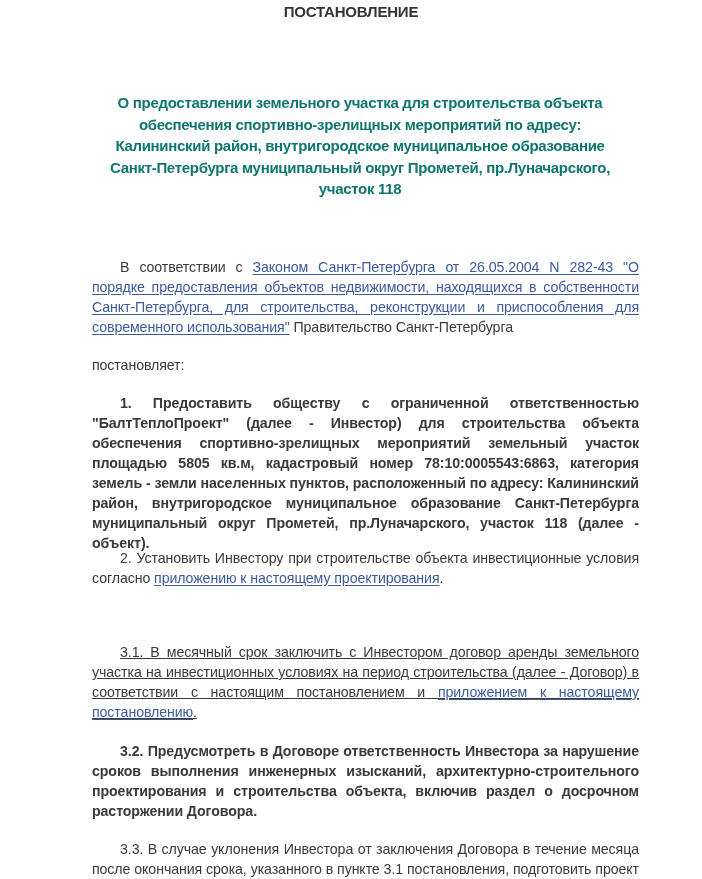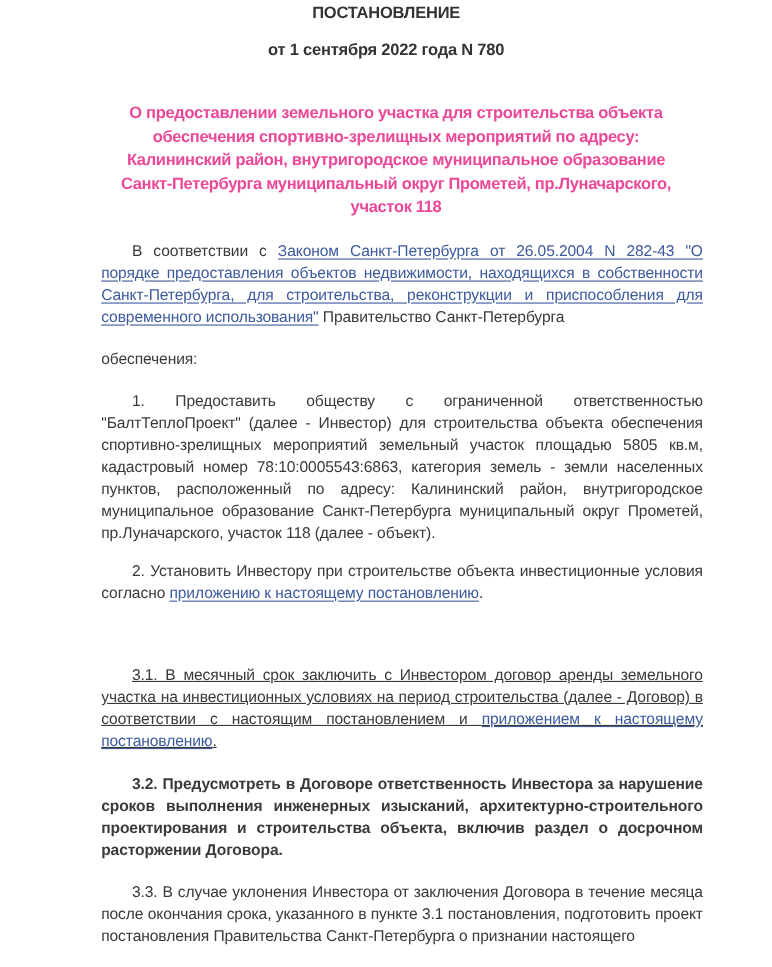--- a/index.html
+++ b/index.html
@@ -37,72 +37,72 @@
     .heading {
       position: absolute;
       left: 95px;
       width: 530px;
       top: 92px;
       text-align: center;
       font-weight: bold;
       font-size: 15px;
       line-height: 21.5px;
       letter-spacing: -0.3px;
-      color: #ec4899;
+      color: #0f766e;
     }
     .para {
       position: absolute;
       left: 92px;
       width: 547px;
       font-size: 14.2px;
       line-height: 20px;
       text-align: justify;
       letter-spacing: -0.1px;
       color: #3a3a3a;
+      margin-top: 38px;
     }
     .para .indent {
       display: inline-block;
       width: 28px;
     }
     a.link {
       color: #3d5a9e;
       text-decoration: underline;
       text-underline-offset: 2px;
     }
     .p-intro { top: 219px; }
     .p-decree { top: 317px; }
-    .p1 { top: 355px; }
+    .p1 { top: 355px; font-weight: bold; }
     .p2 { top: 510px; }
     .p3 { top: 569px; }
     .p31 { top: 604px; text-decoration: underline; }
     .p32 { top: 703px; font-weight: bold; }
     .p33 { top: 801px; }
   </style>
 </head>
 <body>
 
 <div class="page">
 
   <div class="title t1">ПОСТАНОВЛЕНИЕ</div>
-  <div class="title t2">от 1 сентября 2022 года N 780</div>
 
   <div class="heading">О предоставлении земельного участка для строительства объекта обеспечения спортивно-зрелищных мероприятий по адресу: Калининский район, внутригородское муниципальное образование Санкт-Петербурга муниципальный округ Прометей, пр.Луначарского, участок 118</div>
 
   <div class="para p-intro">
     <span class="indent"></span><span>В соответствии с </span><a class="link" href="#">Законом Санкт-Петербурга от 26.05.2004 N 282-43 "О порядке предоставления объектов недвижимости, находящихся в собственности Санкт-Петербурга, для строительства, реконструкции и приспособления для современного использования"</a><span> Правительство Санкт-Петербурга</span>
   </div>
 
-  <div class="para p-decree">обеспечения:</div>
+  <div class="para p-decree">постановляет:</div>
 
   <div class="para p1">
     <span class="indent"></span><span>1. Предоставить обществу с ограниченной ответственностью "БалтТеплоПроект" (далее - Инвестор) для строительства объекта обеспечения спортивно-зрелищных мероприятий земельный участок площадью 5805 кв.м, кадастровый номер 78:10:0005543:6863, категория земель - земли населенных пунктов, расположенный по адресу: Калининский район, внутригородское муниципальное образование Санкт-Петербурга муниципальный округ Прометей, пр.Луначарского, участок 118 (далее - объект).</span>
   </div>
 
   <div class="para p2">
-    <span class="indent"></span><span>2. Установить Инвестору при строительстве объекта инвестиционные условия согласно </span><a class="link" href="#">приложению к настоящему постановлению</a><span>.</span>
+    <span class="indent"></span><span>2. Установить Инвестору при строительстве объекта инвестиционные условия согласно </span><a class="link" href="#">приложению к настоящему проектирования</a><span>.</span>
   </div>
 
 
   <div class="para p31">
     <span class="indent"></span><span>3.1. В месячный срок заключить с Инвестором договор аренды земельного участка на инвестиционных условиях на период строительства (далее - Договор) в соответствии с настоящим постановлением и </span><a class="link" href="#">приложением к настоящему постановлению</a><span>.</span>
   </div>
 
   <div class="para p32">
     <span class="indent"></span><span>3.2. Предусмотреть в Договоре ответственность Инвестора за нарушение сроков выполнения инженерных изысканий, архитектурно-строительного проектирования и строительства объекта, включив раздел о досрочном расторжении Договора.</span>
   </div>

